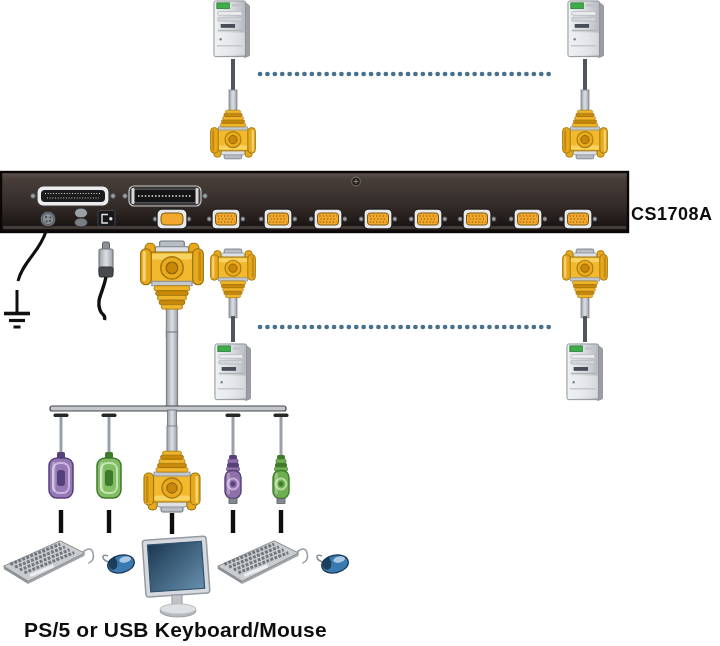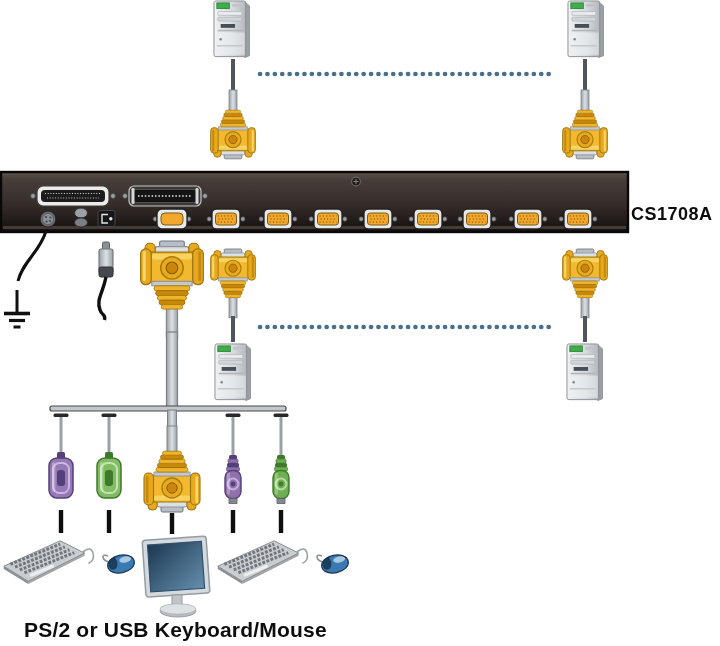--- a/index.html
+++ b/index.html
@@ -277,15 +277,15 @@
 </g>
 
 <use href="#kbd" transform="translate(0,538) scale(0.94)"></use>
 <use href="#mouse" transform="translate(99,550)"></use>
 <use href="#monitor" transform="translate(142,536)"></use>
 <use href="#kbd" transform="translate(214,538) scale(0.94)"></use>
 <use href="#mouse" transform="translate(313,550)"></use>
 </svg>
 
 <div class="lbl lbl-model">CS1708A</div>
-<div class="lbl lbl-caption">PS/2 or USB Keyboard/Mouse</div>
+<div class="lbl lbl-caption">PS/5 or USB Keyboard/Mouse</div>
 
 </div>
 
 </body></html>

